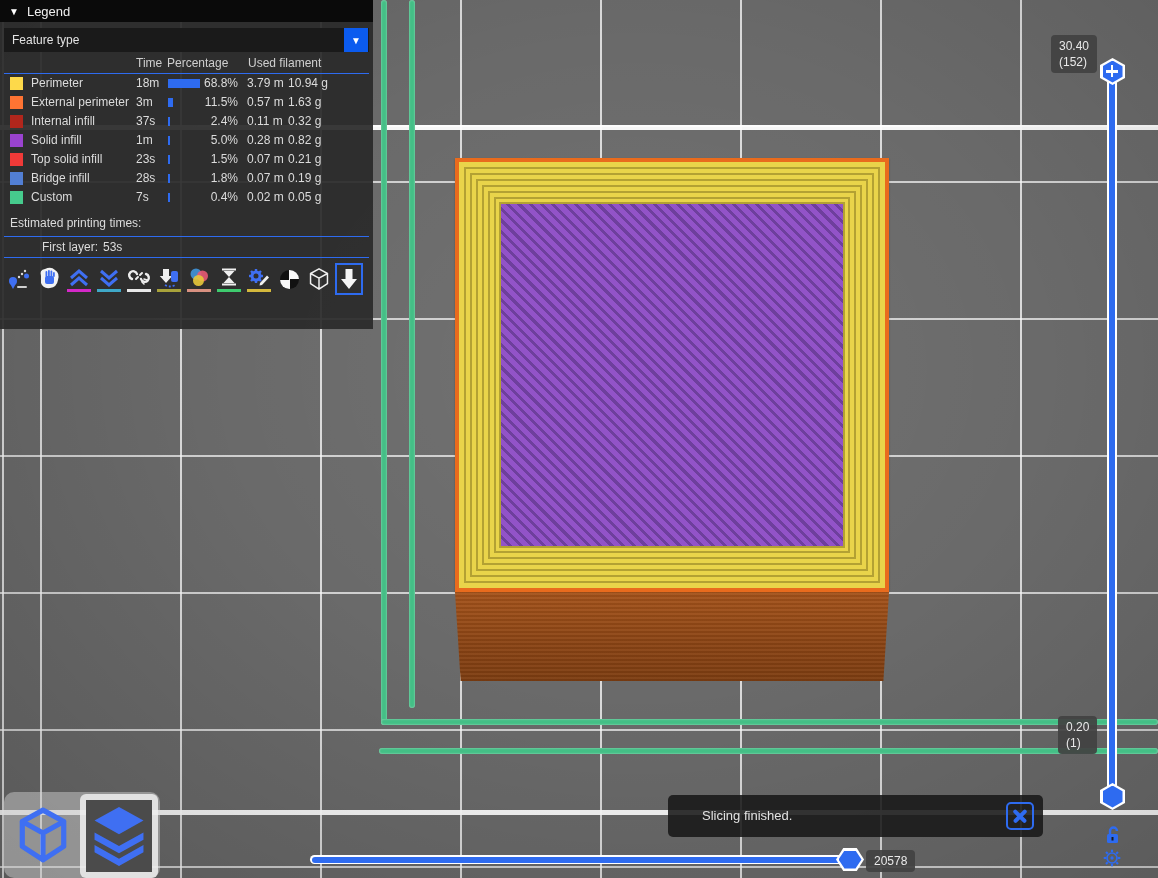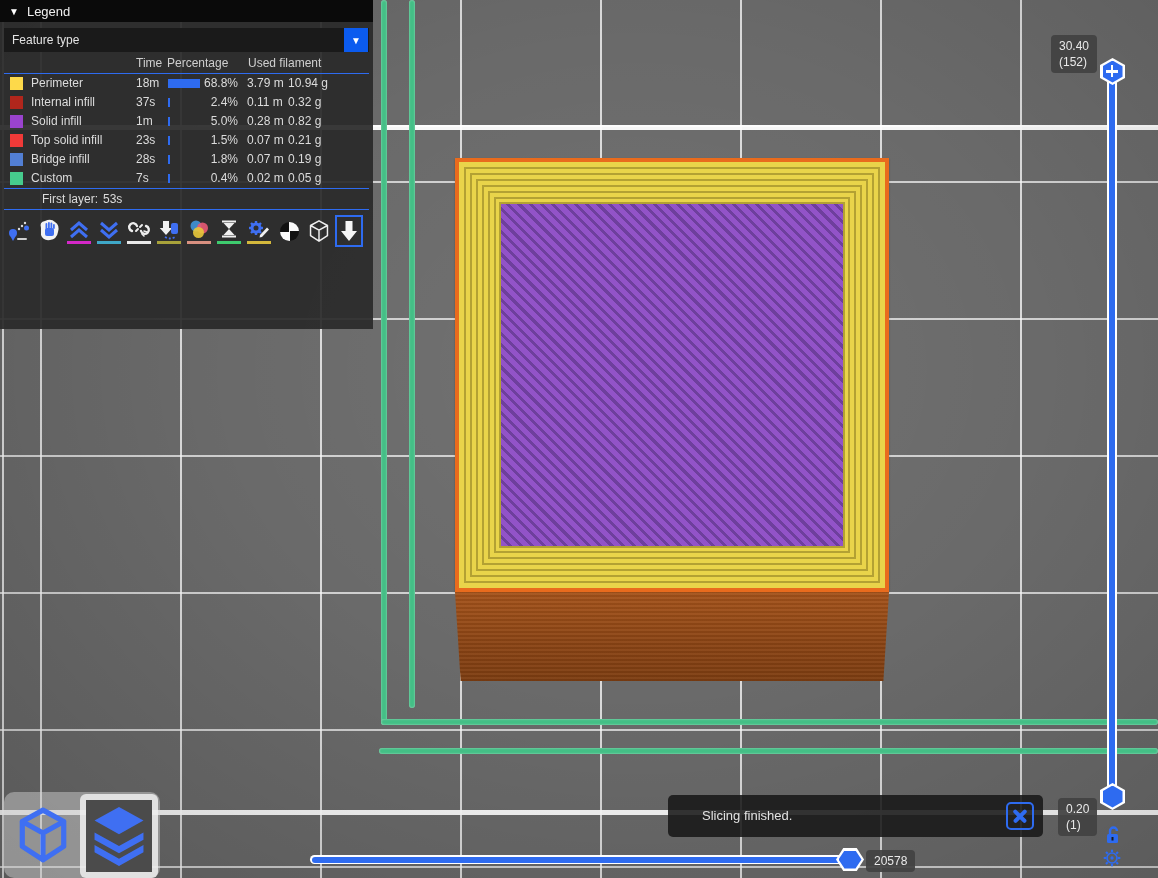--- a/index.html
+++ b/index.html
@@ -139,20 +139,29 @@
         <div class="lrow">
           <span class="sw" style="background: rgb(253, 217, 74);"></span>
           <span class="lbl">Perimeter</span>
           <span class="time">18m</span>
           <span class="bar" style="width: 31.992px;"></span>
           <span class="pct">68.8%</span>
           <span class="len">3.79 m</span>
           <span class="wgt">10.94 g</span>
         </div>
         <div class="lrow">
+          <span class="sw" style="background: rgb(255, 116, 51);"></span>
+          <span class="lbl">External perimeter</span>
+          <span class="time">3m</span>
+          <span class="bar" style="width: 5.3475px;"></span>
+          <span class="pct">11.5%</span>
+          <span class="len">0.57 m</span>
+          <span class="wgt">1.63 g</span>
+        </div>
+        <div class="lrow">
           <span class="sw" style="background: rgb(177, 38, 28);"></span>
           <span class="lbl">Internal infill</span>
           <span class="time">37s</span>
           <span class="bar" style="width: 1.5px;"></span>
           <span class="pct">2.4%</span>
           <span class="len">0.11 m</span>
           <span class="wgt">0.32 g</span>
         </div>
         <div class="lrow">
           <span class="sw" style="background: rgb(154, 67, 207);"></span>
@@ -184,20 +193,21 @@
         <div class="lrow">
           <span class="sw" style="background: rgb(70, 203, 141);"></span>
           <span class="lbl">Custom</span>
           <span class="time">7s</span>
           <span class="bar" style="width: 1.5px;"></span>
           <span class="pct">0.4%</span>
           <span class="len">0.02 m</span>
           <span class="wgt">0.05 g</span>
         </div>
       </div>
+    <div class="est-title">Estimated printing times:</div>
     <div class="bluesep"></div>
     <div class="est-row">
       <span class="k">First layer:</span>
       <span class="v">53s</span>
     </div>
     <div class="bluesep"></div>
 
     <div class="lic-row">
       <div class="lic">
         <svg width="24" height="24" viewBox="0 0 24 24">
@@ -309,21 +319,21 @@
     <div class="plus-h"></div>
     <div class="plus-v"></div>
   </div>
   <div class="hex" style="left:1100px;top:783px;width:25px;height:27px">
     <div class="in"></div>
   </div>
   <div class="tip" style="left:1051px;top:35px">
     <div>30.40</div>
     <div>(152)</div>
   </div>
-  <div class="tip" style="left:1058px;top:798px">
+  <div class="tip" style="left:1058px;top:716px">
     <div>0.20</div>
     <div>(1)</div>
   </div>
 
   <div class="lockgear" style="left:1102px;top:824px;width:20px;height:20px">
     <svg width="17" height="19" viewBox="0 0 17 19">
       <rect x="3" y="9" width="11" height="9" rx="1.5" fill="#2e6bf0"></rect>
       <path d="M6 9 V6 a3.5 3.5 0 0 1 7 0" fill="none" stroke="#2e6bf0" stroke-width="2.4"></path>
       <rect x="7.5" y="12" width="2" height="3.5" fill="#1b1b1b"></rect>
     </svg>

